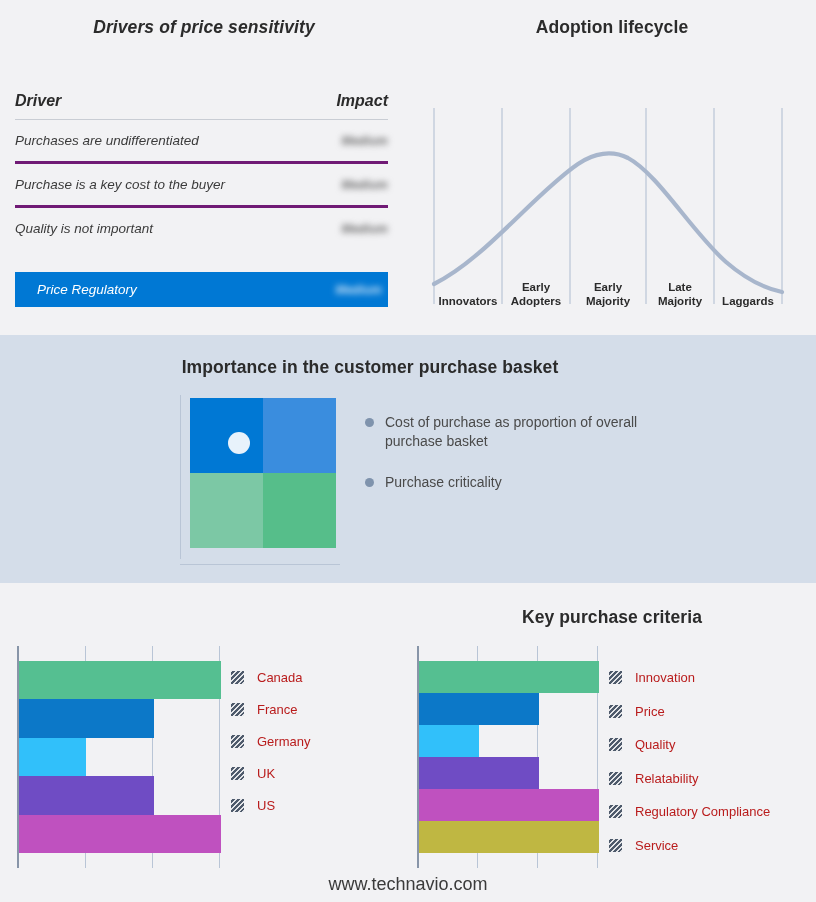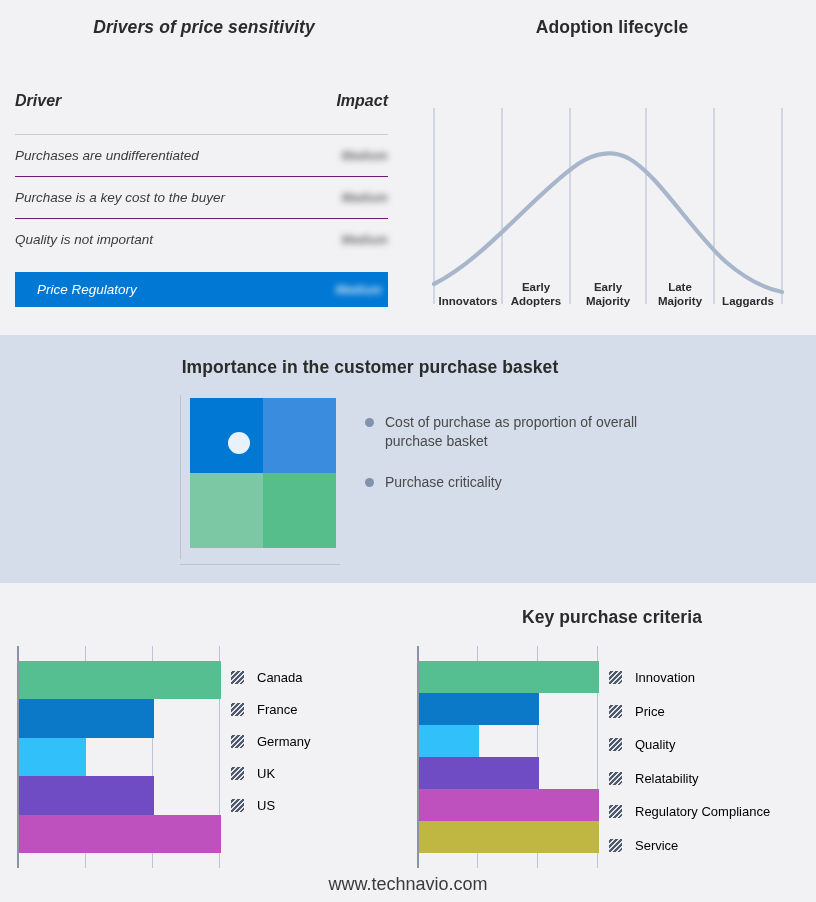--- a/index.html
+++ b/index.html
@@ -20,24 +20,24 @@
   .sec-title{
     font-weight:bold;font-size:17.5px;color:#2b2b2b;
     text-align:center;letter-spacing:0.1px;
   }
 
   
   #drivers{left:0;top:0;width:408px;height:364px;font-style:italic;}
   #drivers .sec-title{position:absolute;left:0;top:17px;width:408px;}
   .tbl{position:absolute;left:15px;top:92px;width:373px;}
   .thead{display:flex;align-items:flex-start;justify-content:space-between;
-         padding-bottom:24px;border-bottom:1px solid #c9cdd4;}
+         padding-bottom:9px;border-bottom:1px solid #c9cdd4;}
   .th{font-weight:bold;font-size:16px;color:#2b2b2b;}
   .trow{display:flex;align-items:center;justify-content:space-between;
-        height:41px;border-bottom:1px solid #701a75;}
+        height:41px;border-bottom:3px solid #701a75;}
   .trow.last{border-bottom:none;}
   .td-driver{font-size:13.5px;color:#3b3b3b;font-weight:normal;}
   .blur{
     font-size:12px;color:#6a6a6a;font-weight:600;
     filter:blur(3.1px);
     -webkit-filter:blur(3.1px);
     user-select:none;
     letter-spacing:0.2px;
   }
   .hilite{
@@ -96,21 +96,21 @@
   .bc-bar{height:100%;}
 
   .bc-legend{position:absolute;top:15px;}
   #adoption .bc-legend{left:214px;}
   #criteria .bc-legend{left:192px;}
   .bc-leg-item{display:flex;align-items:center;height:32px;}
   .hatch{width:13px;height:13px;margin-right:13px;flex:none;
          background-color:#4e5a6b;
          background-image:repeating-linear-gradient(-45deg,
             rgba(255,255,255,.85) 0 1.5px, rgba(0,0,0,0) 1.5px 3.4px);}
-  .bc-leg-label{font-size:13px;color:#000000;white-space:nowrap;}
+  .bc-leg-label{font-size:13px;color:#b91c1c;white-space:nowrap;}
 
   .footer{position:absolute;left:0;top:874px;width:816px;text-align:center;
           font-size:18px;color:#3b3b3b;}
 </style>
 </head>
 <body>
 
 <div class="band-top"></div>
 <div class="band-mid"></div>
 <div class="band-bot"></div>

